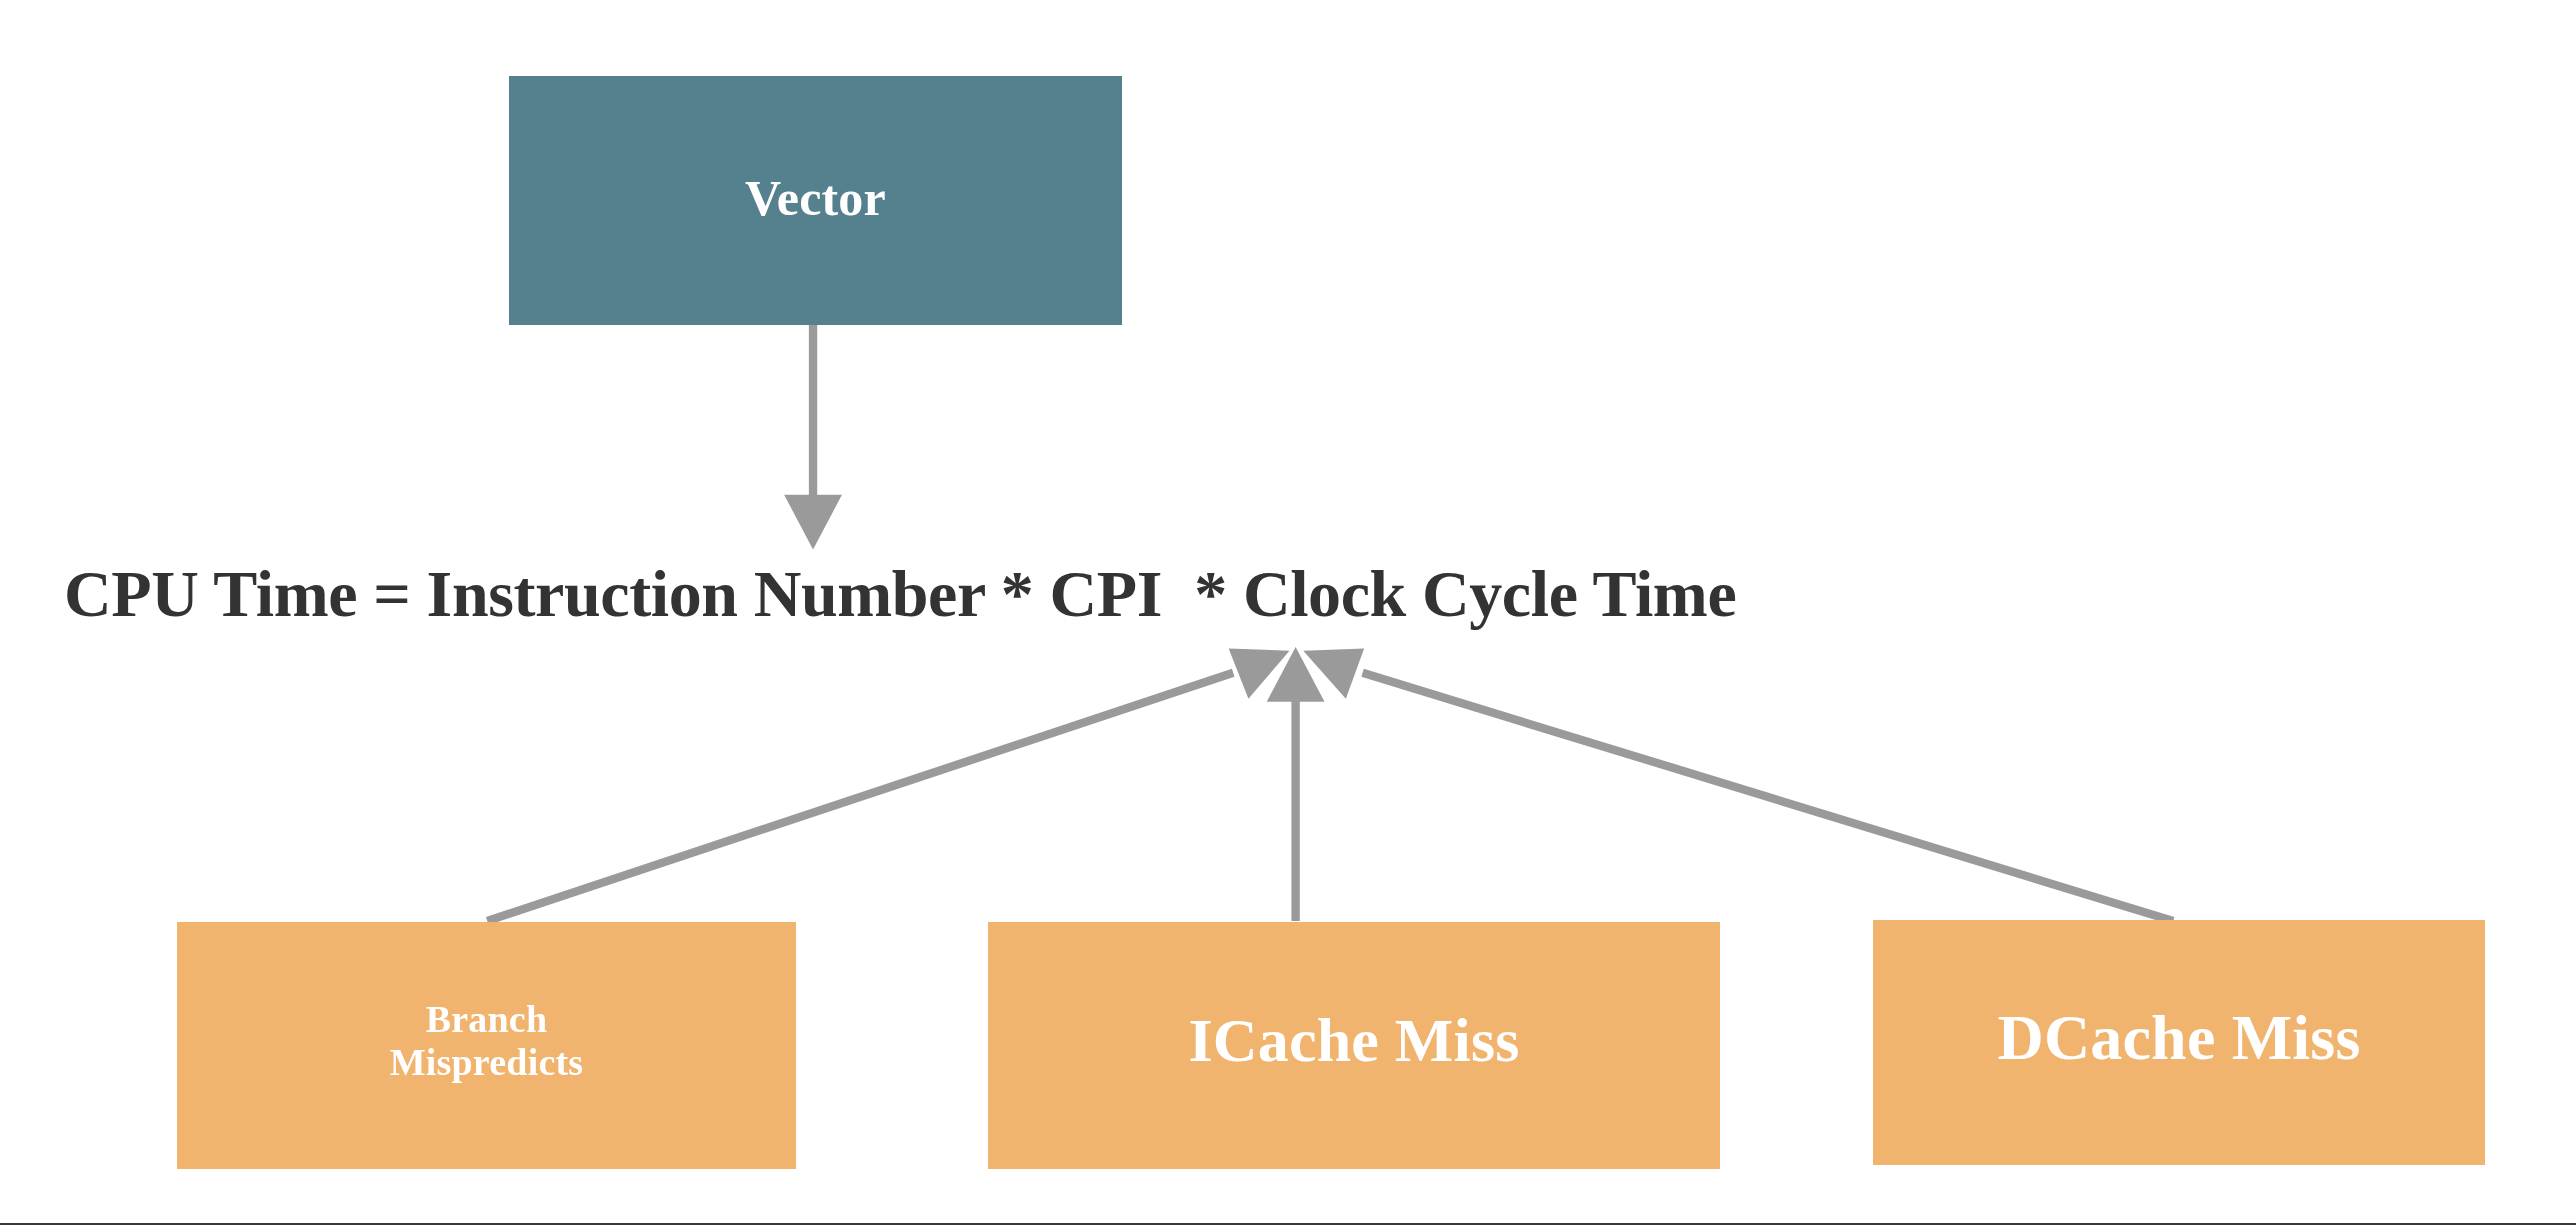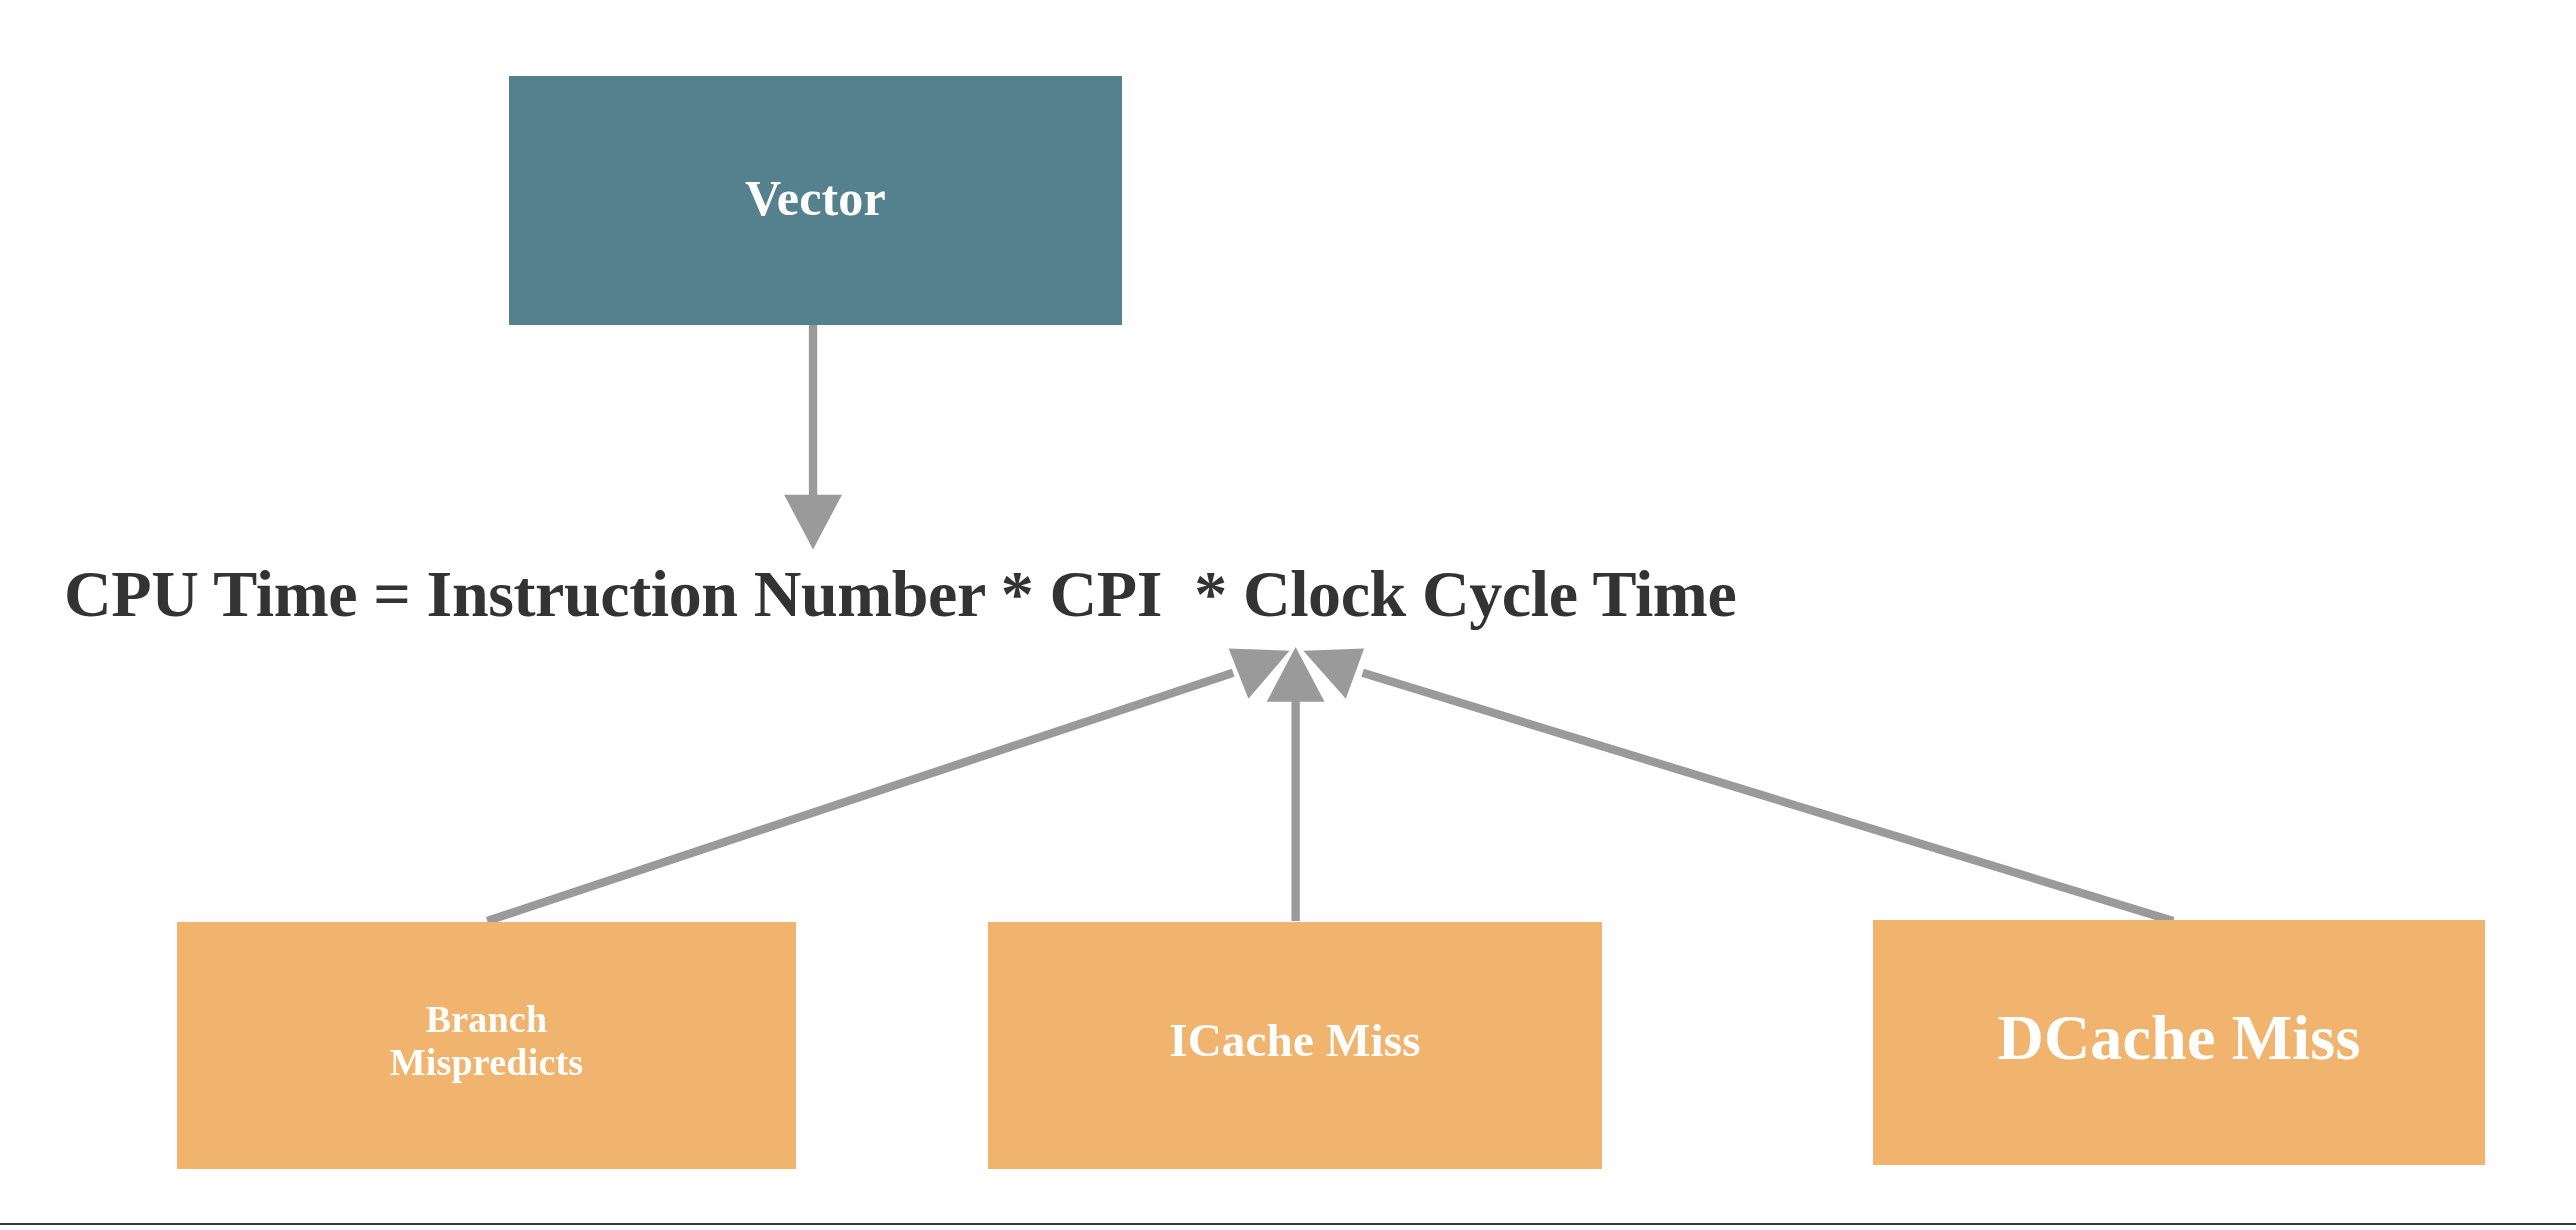--- a/index.html
+++ b/index.html
@@ -60,22 +60,22 @@
 
   #node-branch {
     left: 177px; top: 922px;
     width: 619px; height: 247px;
     font-size: 38px;
   }
   #node-branch .node-label { transform: translateY(-4.6px); }
 
   #node-icache {
     left: 988px; top: 922px;
-    width: 614px; height: 247px;
-    font-size: 47px;
+    width: 732px; height: 247px;
+    font-size: 62px;
   }
   #node-icache .node-label { transform: translateY(-4.6px); }
 
   #node-dcache {
     left: 1873px; top: 920px;
     width: 612px; height: 245px;
     font-size: 64px;
   }
   #node-dcache .node-label { transform: translateY(-4.6px); }
 

